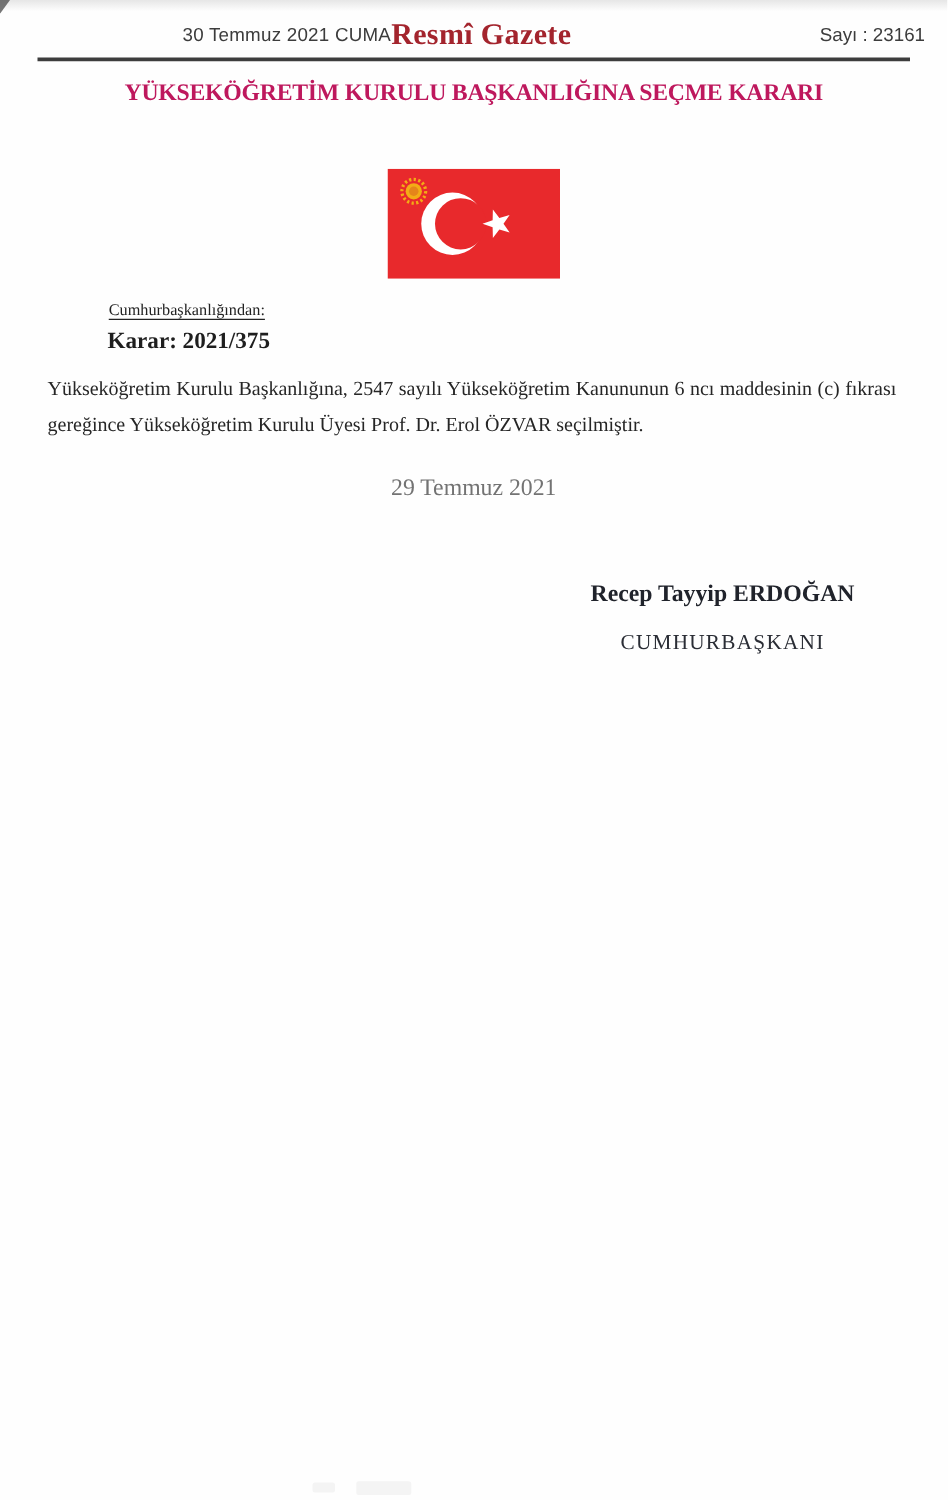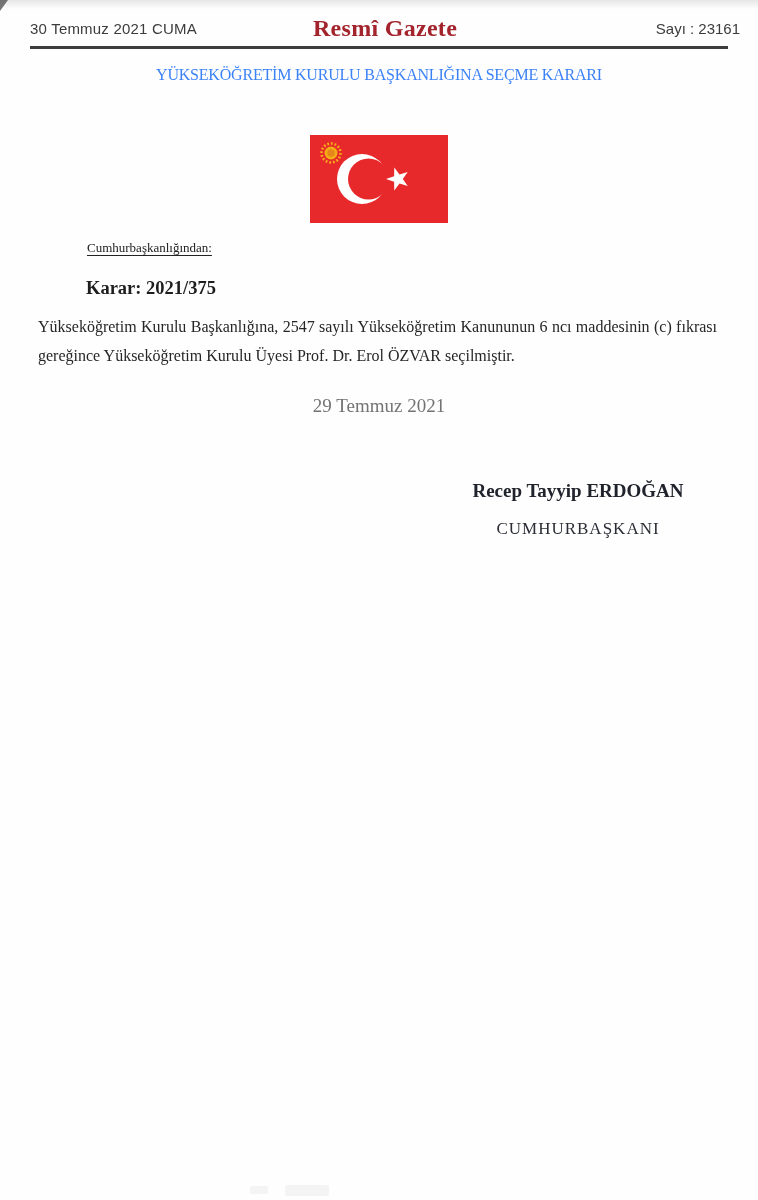--- a/index.html
+++ b/index.html
@@ -12,48 +12,48 @@
   }
   .page{position:relative;width:758px;height:1200px;background:#fefefe;}
   .scan-top{position:absolute;top:0;left:0;right:0;height:9px;
     background:linear-gradient(to bottom,#e6e6e6,rgba(255,255,255,0));}
   .corner-mark{position:absolute;top:0;left:0;width:8px;height:11px;
     background:#4a4a4a;clip-path:polygon(0 0,100% 0,0 100%);opacity:.75;}
   .gz-header{
     display:flex;align-items:center;
     padding:13px 18px 0 30px;
   }
-  .gz-header .cell{flex:1;}
+  .gz-header .cell{flex:1;text-align:right;}
   .gz-date{
     font-family:"Liberation Sans", sans-serif;
     font-size:15px;color:#3c3c3c;letter-spacing:.2px;
   }
   .gz-masthead{
     flex:0 0 auto;text-align:center;
     font-size:24px;font-weight:bold;color:#a3242d;
     letter-spacing:.3px;line-height:30px;
   }
   .gz-issue{
     font-family:"Liberation Sans", sans-serif;
     font-size:15px;color:#3c3c3c;text-align:right;
   }
   .rule{margin:3px 30px 0 30px;border:none;border-top:3px solid #3d3d3d;height:0;}
   .doc-title{
     margin:13px 20px 0 20px;text-align:center;
-    font-size:16px;font-weight:normal;color:#3b82f6;
+    font-size:19px;font-weight:bold;color:#be185d;
     letter-spacing:-0.2px;line-height:26px;
   }
   .flag-wrap{margin-top:47px;display:flex;justify-content:center;}
   .flag-wrap svg{display:block;}
   .from-label{
     margin:17px 0 0 87px;font-size:13px;color:#222;
     text-decoration:underline;text-underline-offset:3px;
     display:inline-block;
   }
-  .decree-no{margin:22px 0 0 86px;font-size:18.5px;font-weight:bold;color:#1e1e1e;}
+  .decree-no{margin:6px 0 0 86px;font-size:18.5px;font-weight:bold;color:#1e1e1e;}
   .decree-body{
     margin:13px 41px 0 38px;
     font-size:16px;line-height:29px;color:#262626;
     text-align:justify;
   }
   .decree-date{margin-top:25px;text-align:center;font-size:19px;color:#737373;}
   .signature{
     margin:62px 74px 0 auto;width:212px;text-align:center;
   }
   .sig-name{font-size:19px;font-weight:bold;color:#20232b;line-height:24px;}

